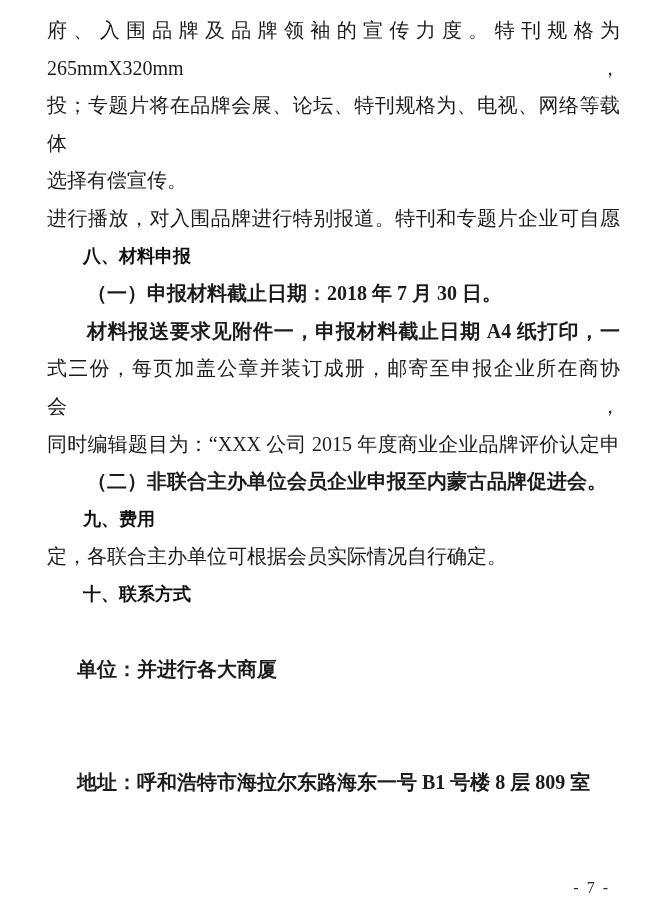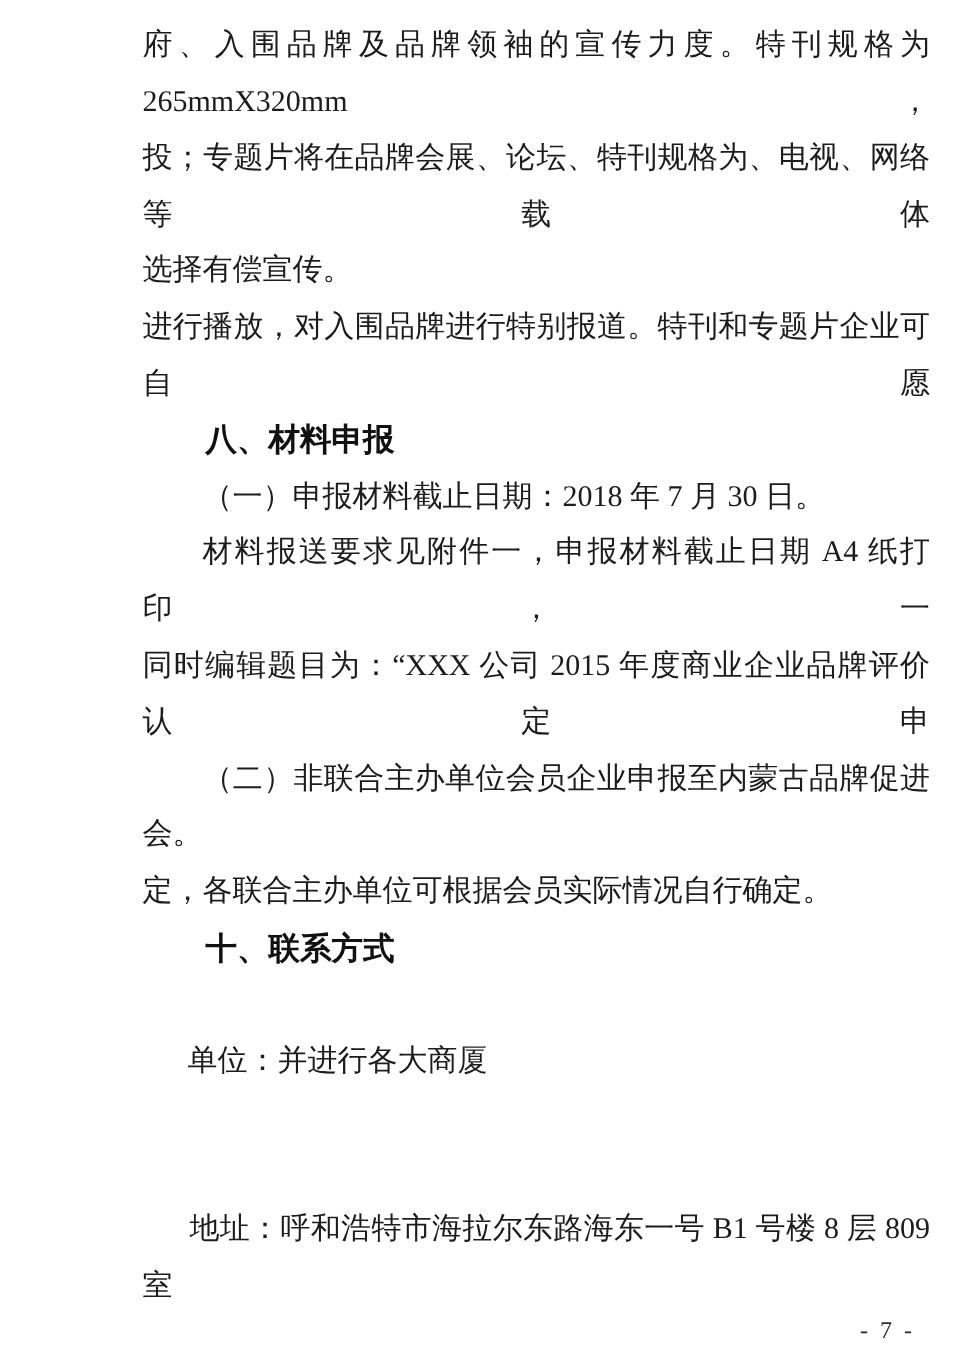--- a/index.html
+++ b/index.html
@@ -7,34 +7,33 @@
     position: relative;
     width: 645px;
     height: 913px;
     background: #ffffff;
     overflow: hidden;
     color: #1c1c1c;
     font-family: "Liberation Serif", "DejaVu Serif", serif;
   }
   .doc {
     padding: 12px 25px 0 47px;
-    margin-left: 48px;
   }
   .line {
     font-size: 20px;
     line-height: 37.6px;
     text-align: justify;
     white-space: pre-wrap;
   }
   .jfull { text-align-last: justify; }
-  .ind { text-indent: 2em; }
+  .ind { text-indent: 2em; font-weight: bold; }
   .heading {
     font-family: "Liberation Sans", "DejaVu Sans", sans-serif;
     font-weight: bold;
-    font-size: 21px;
+    font-size: 18px;
     line-height: 37.6px;
     text-indent: 2em;
     color: #111111;
     margin: 0;
   }
   .page-number {
     position: absolute;
     right: 35px;
     bottom: 16px;
     font-size: 16px;
@@ -50,23 +49,25 @@
   <div class="doc">
 
     <div class="line jfull">府、入围品牌及品牌领袖的宣传力度。特刊规格为 265mmX320mm，</div>
     <div class="line jfull">投；专题片将在品牌会展、论坛、特刊规格为、电视、网络等载体</div>
     <div class="line">选择有偿宣传。</div>
     <div class="line jfull">进行播放，对入围品牌进行特别报道。特刊和专题片企业可自愿</div>
 
     <h2 class="heading">八、材料申报</h2>
     <div class="line ind">（一）申报材料截止日期：2018 年 7 月 30 日。</div>
     <div class="line ind jfull">材料报送要求见附件一，申报材料截止日期 A4 纸打印，一</div>
+    <div class="line jfull">式三份，每页加盖公章并装订成册，邮寄至申报企业所在商协会，</div>
     <div class="line jfull">同时编辑题目为：“XXX 公司 2015 年度商业企业品牌评价认定申</div>
     <div class="line ind">（二）非联合主办单位会员企业申报至内蒙古品牌促进会。</div>
 
+    <h2 class="heading">九、费用</h2>
     <div class="line">定，各联合主办单位可根据会员实际情况自行确定。</div>
 
     <h2 class="heading">十、联系方式</h2>
     <div class="line ind">
       <span>单位：并进行各大商厦</span>
     </div>
     <div class="line ind">
       <span>地址：呼和浩特市海拉尔东路海东一号 B1 号楼 8 层 809 室</span>
     </div>
 

